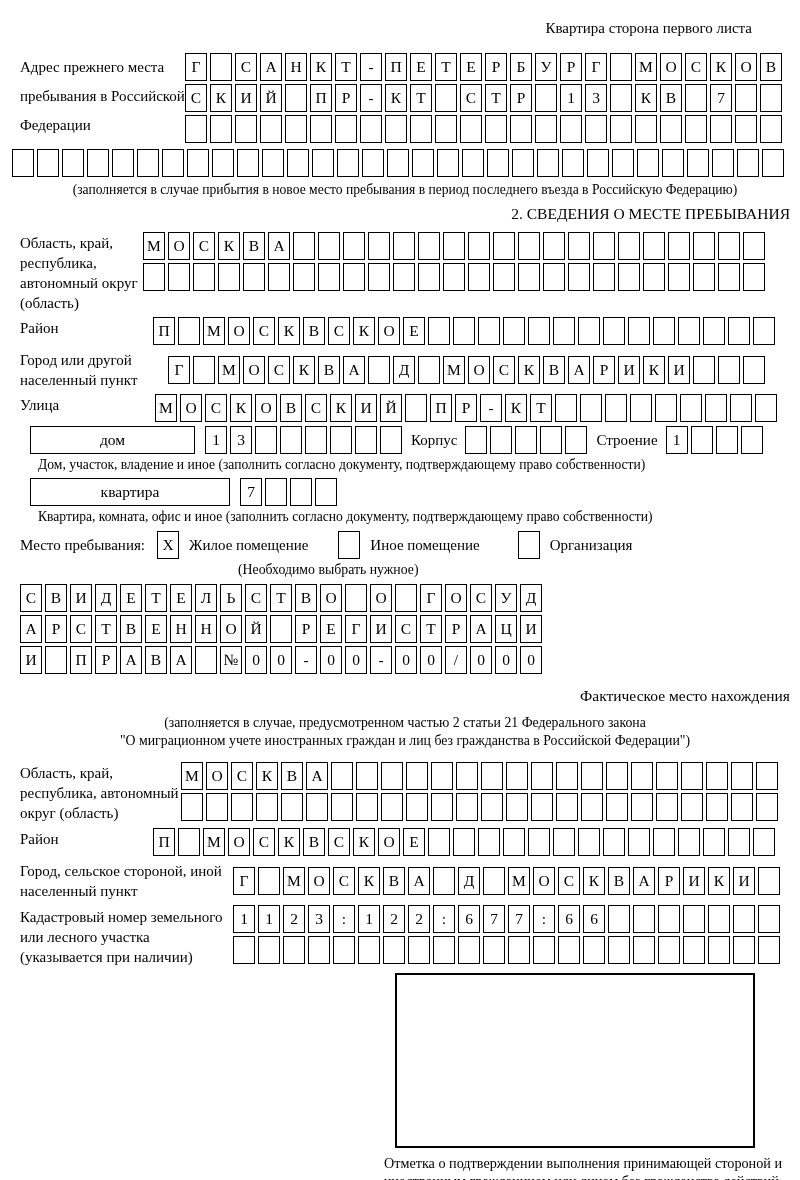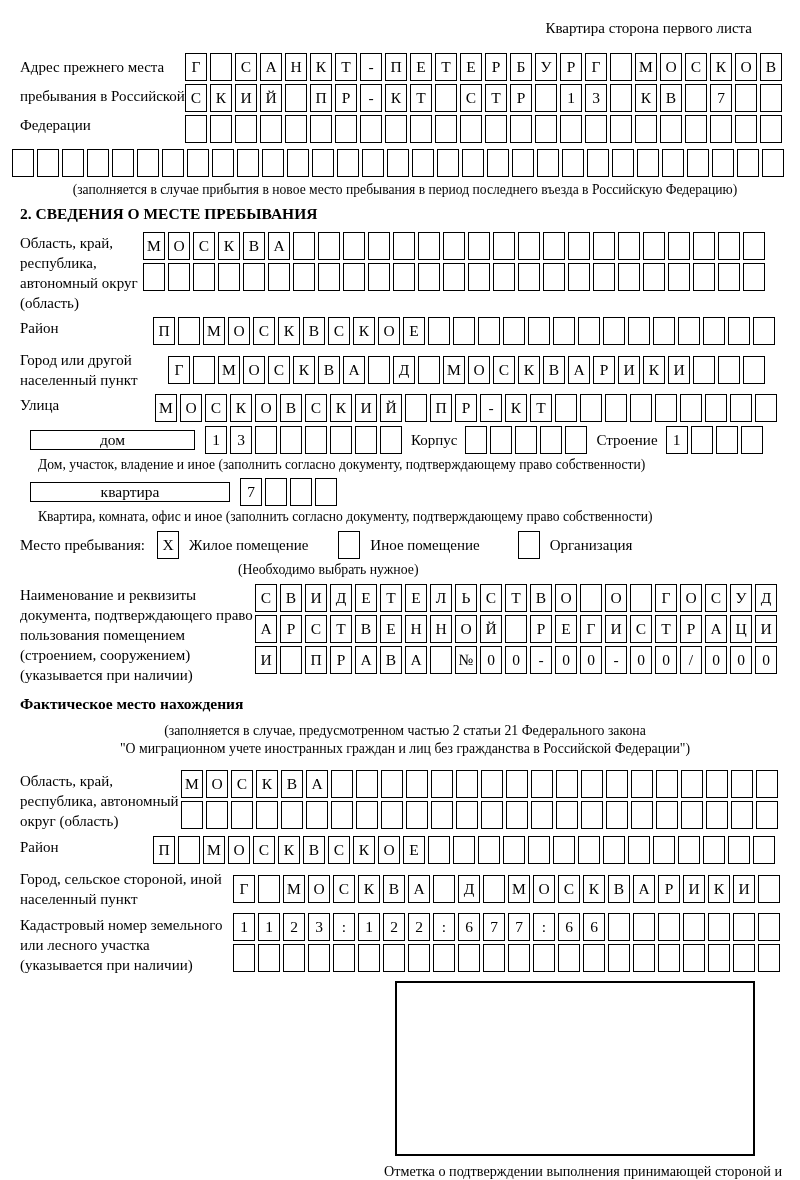--- a/index.html
+++ b/index.html
@@ -14,40 +14,40 @@
   
   .cellrow{display:flex;}
   .cell{
     box-sizing:border-box;flex:0 0 22px;width:22px;height:28px;
     border:1.8px solid #000;margin-right:3px;background:#fff;
     display:flex;align-items:center;justify-content:center;
     font-size:15.5px;line-height:1;
   }
   .stack .cellrow{margin-bottom:3px;}
   .widebox{
-    box-sizing:border-box;height:20px;border:1.8px solid #000;
+    box-sizing:border-box;height:28px;border:1.8px solid #000;
     display:flex;align-items:center;justify-content:center;
     font-size:15.5px;background:#fff;
   }
 
   
   .fr{display:flex;align-items:flex-start;margin-bottom:4px;}
   .fr.center{align-items:center;}
   .lbl{font-size:15px;line-height:20px;padding-top:1px;flex:0 0 auto;}
 
   .sec1{display:flex;margin-top:16px;}
   .sec1 .lbl{flex:0 0 165px;line-height:29px;padding-top:0;}
 
   .overflow-row{margin-top:3px;margin-left:-8px;}
 
   .cap{font-size:13.6px;line-height:17px;}
   .cap.centered{text-align:center;}
   .cap.indent{padding-left:18px;margin:2px 0 5px 0;}
 
-  .h-sec{font-size:15.5px;font-weight:bold;text-align:left;margin:7px 0 9px 0;}
+  .h-sec{font-size:15.5px;font-weight:normal;text-align:right;margin:7px 0 9px 0;}
 
   .lw123{flex-basis:123px;} .lw133{flex-basis:133px;} .lw148{flex-basis:148px;}
   .lw135{flex-basis:135px;} .lw235{flex-basis:235px;} .lw161{flex-basis:161px;}
   .lw213{flex-basis:213px;}
 
   .house-row{display:flex;align-items:center;margin:4px 0 2px 10px;}
   .house-row .widebox.dom{width:165px;margin-right:10px;}
   .inline-lbl{font-size:15px;margin:0 8px 0 6px;}
   .apt-row{display:flex;align-items:center;margin:4px 0 2px 10px;text-align:center;}
   .apt-row .widebox.kv{width:200px;margin-right:10px;}
@@ -395,21 +395,20 @@
     </div>
   <span class="chk-label">Иное помещение</span>
   <div class="cellrow gap38">
       <div class="cell"></div>
     </div>
   <span class="chk-label">Организация</span>
 </div>
 <div class="hint">(Необходимо выбрать нужное)</div>
 
 <div class="fr">
-  <div class="lbl lw235">Наименование и реквизиты документа, подтверждающего право пользования помещением (строением, сооружением) (указывается при наличии)</div>
   <div class="stack">
     <div class="cellrow">
         <div class="cell">С</div>
         <div class="cell">В</div>
         <div class="cell">И</div>
         <div class="cell">Д</div>
         <div class="cell">Е</div>
         <div class="cell">Т</div>
         <div class="cell">Е</div>
         <div class="cell">Л</div>

